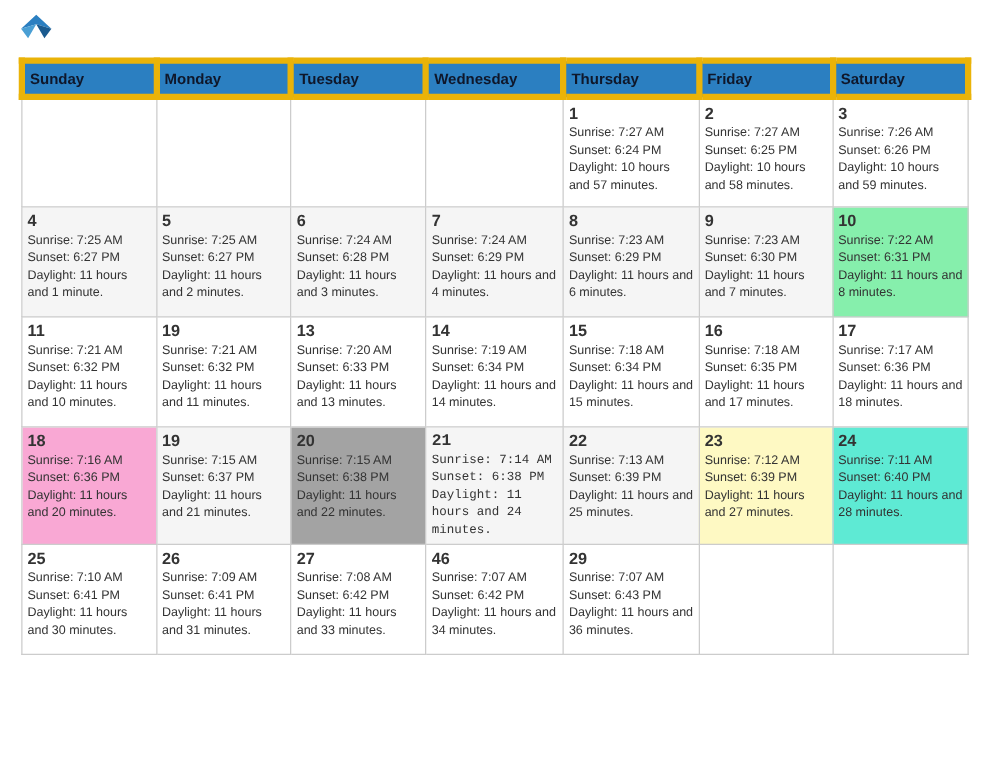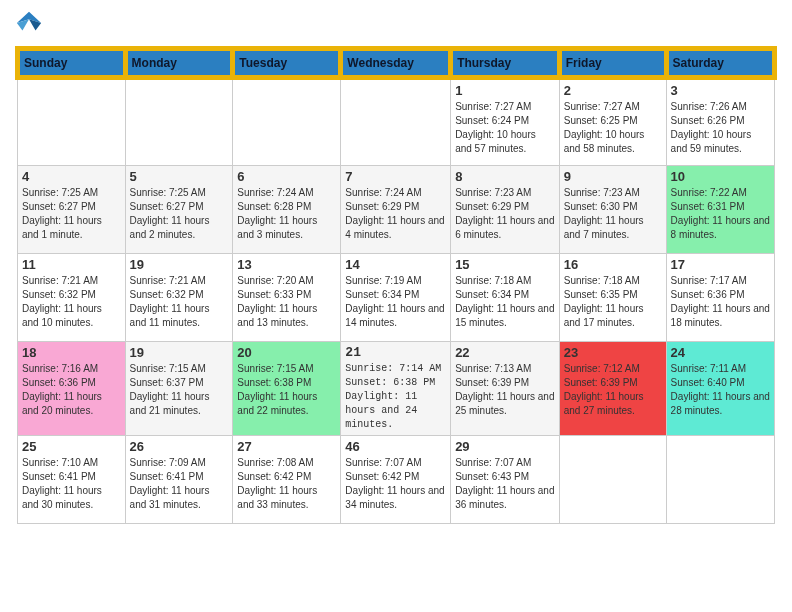--- a/index.html
+++ b/index.html
@@ -238,39 +238,39 @@
             <div class="day-info">Sunrise: 7:16 AM
 Sunset: 6:36 PM
 Daylight: 11 hours and 20 minutes.</div>
           </td>
           <td style="background: rgb(245, 245, 245);">
             <span class="day-number">19</span>
             <div class="day-info">Sunrise: 7:15 AM
 Sunset: 6:37 PM
 Daylight: 11 hours and 21 minutes.</div>
           </td>
-          <td style="background: #86efac; margin-left: 36px;">
+          <td style="background: #a3a3a3; margin-left: 36px;">
             <span class="day-number">20</span>
             <div class="day-info">Sunrise: 7:15 AM
 Sunset: 6:38 PM
 Daylight: 11 hours and 22 minutes.</div>
           </td>
           <td style="background: rgb(245, 245, 245); font-family: Liberation Mono, monospace;">
             <span class="day-number">21</span>
             <div class="day-info">Sunrise: 7:14 AM
 Sunset: 6:38 PM
 Daylight: 11 hours and 24 minutes.</div>
           </td>
           <td style="background: rgb(245, 245, 245);">
             <span class="day-number">22</span>
             <div class="day-info">Sunrise: 7:13 AM
 Sunset: 6:39 PM
 Daylight: 11 hours and 25 minutes.</div>
           </td>
-          <td style="background: #ef4444;">
+          <td style="background: #fef9c3;">
             <span class="day-number">23</span>
             <div class="day-info">Sunrise: 7:12 AM
 Sunset: 6:39 PM
 Daylight: 11 hours and 27 minutes.</div>
           </td>
           <td style="background: #5eead4;">
             <span class="day-number">24</span>
             <div class="day-info">Sunrise: 7:11 AM
 Sunset: 6:40 PM
 Daylight: 11 hours and 28 minutes.</div>

